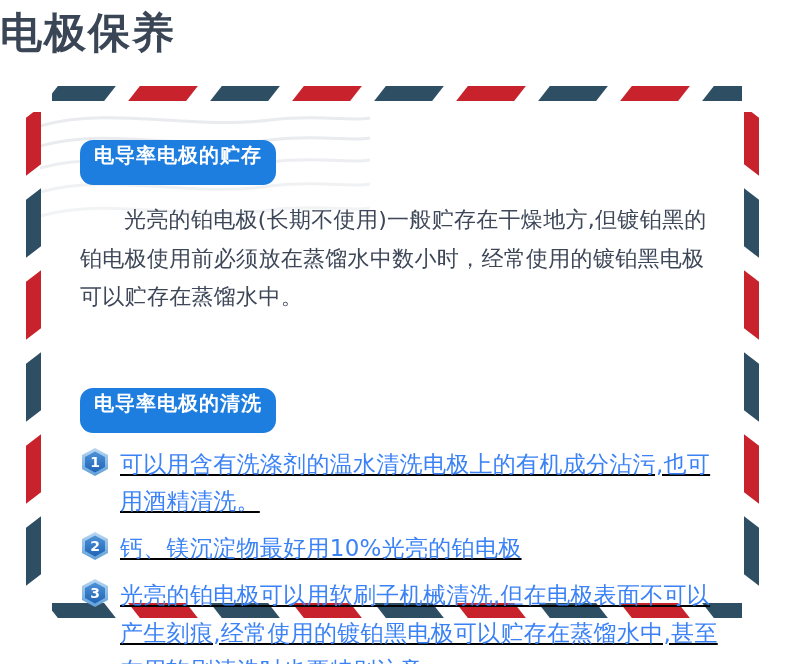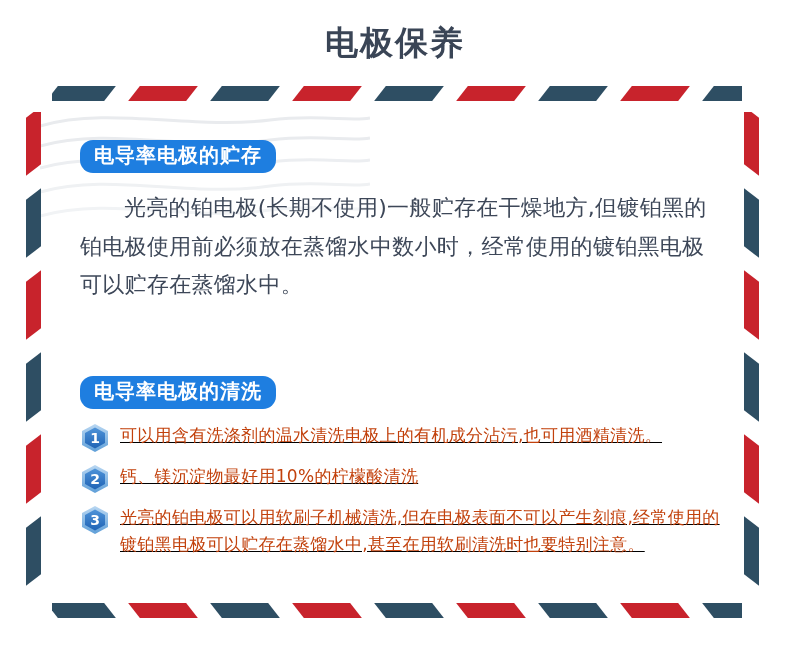--- a/index.html
+++ b/index.html
@@ -10,26 +10,26 @@
   body {
     width: 790px;
     height: 664px;
     font-family: "DejaVu Sans", "Liberation Sans", sans-serif;
     overflow: hidden;
     position: relative;
   }
 
   
   .page-title {
-    text-align: center;
+    text-align: left;
     color: #3a4556;
-    font-size: 33px;
+    font-size: 42px;
     font-weight: bold;
     letter-spacing: 2px;
-    padding-top: 23px;
+    padding-top: 8px;
     line-height: 1.2;
     font-family: "DejaVu Sans", "Liberation Sans", sans-serif;
   }
 
   
   .envelope {
     position: absolute;
     left: 22px;
     top: 82px;
     width: 746px;
@@ -91,21 +91,21 @@
     right: 48px;
   }
 
   .pill {
     display: inline-block;
     background: #1e7ee0;
     color: #ffffff;
     font-size: 20px;
     font-weight: bold;
     letter-spacing: 1px;
-    padding: 3px 14px 5px 14px;
+    padding: 3px 14px 17px 14px;
     border-radius: 13px;
     line-height: 1.25;
   }
 
   .para {
     color: #3d4758;
     font-size: 22px;
     line-height: 1.75;
     margin: 16px 0 0 0;
     text-indent: 2em;
@@ -138,22 +138,22 @@
     display: flex;
     align-items: center;
     justify-content: center;
     color: #ffffff;
     font-size: 14px;
     font-weight: bold;
     font-family: "DejaVu Sans", "Liberation Sans", sans-serif;
   }
 
   .item-text {
-    color: #c2410c;
-    font-size: 17px;
+    color: #3b82f6;
+    font-size: 23px;
     line-height: 1.62;
     letter-spacing: 0.3px;
     padding-top: 1px;
   }
 </style>
 </head>
 <body>
 
 <div class="page-title">电极保养</div>
 
@@ -241,21 +241,21 @@
         </div>
 
         <div class="list-item">
           <div class="hex-badge">
             <svg width="30" height="30" viewBox="0 0 30 30">
               <polygon points="15,1 28,8 28,22 15,29 2,22 2,8" fill="url(#hg1)"></polygon>
               <polygon points="15,4.5 25,10 25,20 15,25.5 5,20 5,10" fill="url(#hi1)"></polygon>
             </svg>
             <span class="hex-num">2</span>
           </div>
-          <div class="item-text">钙、镁沉淀物最好用10%的柠檬酸清洗</div>
+          <div class="item-text">钙、镁沉淀物最好用10%光亮的铂电极</div>
         </div>
 
         <div class="list-item">
           <div class="hex-badge">
             <svg width="30" height="30" viewBox="0 0 30 30">
               <polygon points="15,1 28,8 28,22 15,29 2,22 2,8" fill="url(#hg1)"></polygon>
               <polygon points="15,4.5 25,10 25,20 15,25.5 5,20 5,10" fill="url(#hi1)"></polygon>
             </svg>
             <span class="hex-num">3</span>
           </div>

